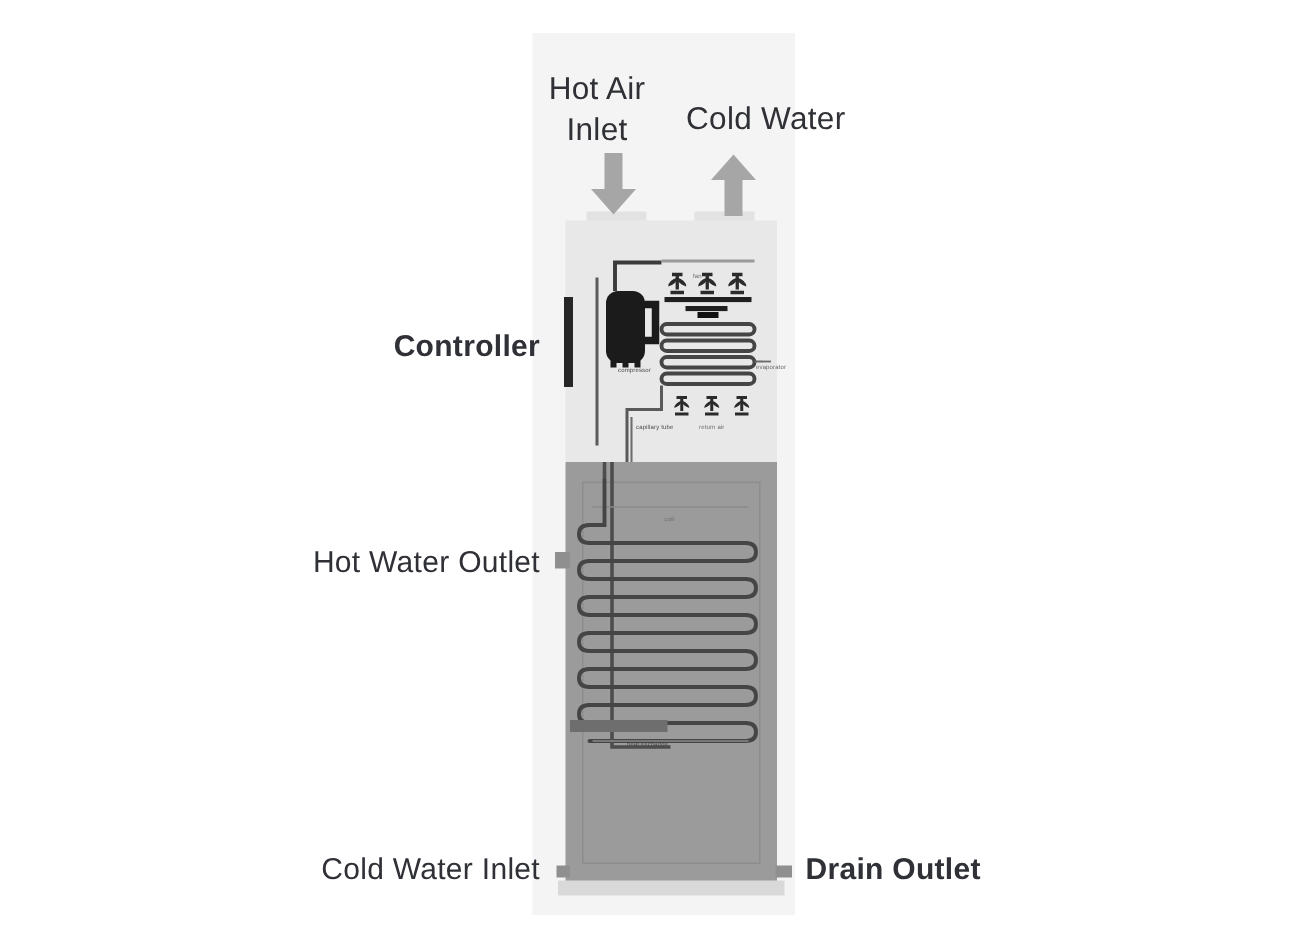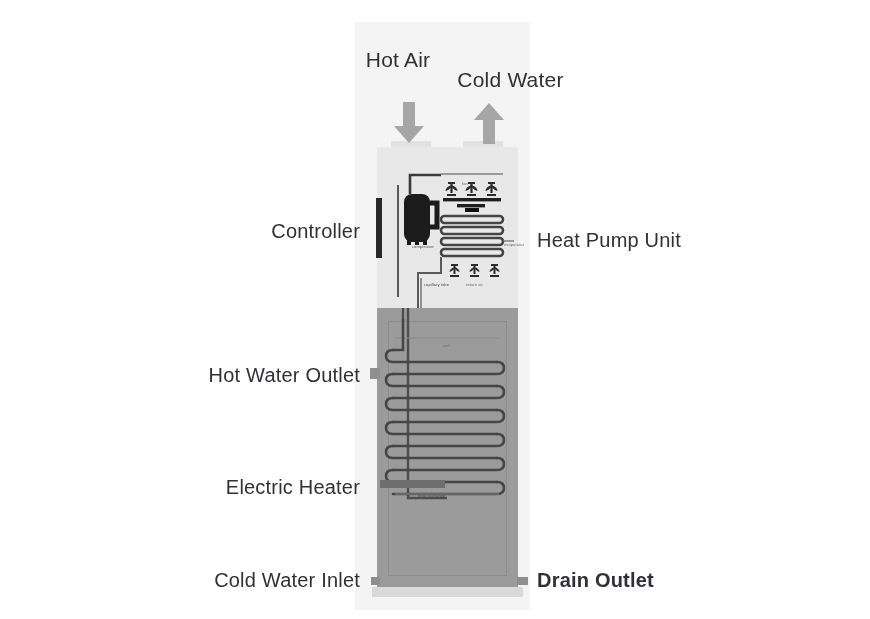--- a/index.html
+++ b/index.html
@@ -104,21 +104,21 @@
 
   
   .side-label {
     position: absolute;
     color: #2f3136;
     font-size: 20px;
     line-height: 24px;
     white-space: nowrap;
     letter-spacing: 0.2px;
   }
-  .lbl-controller        { right: 500px; top: 203px; }
+  .lbl-controller        { right: 500px; top: 203px; font-weight: bold; }
   .lbl-hot-water-outlet  { right: 500px; top: 347px; }
   .lbl-electric-heater   { right: 500px; top: 459px; }
   .lbl-cold-water-inlet  { right: 500px; top: 552px; text-align: right; }
   .lbl-heat-pump-unit    { left: 537px;  top: 212px; }
   .lbl-water-tank        { left: 552px;  top: 400px; }
   .lbl-drain-outlet      { left: 537px;  top: 552px; font-weight: bold; }
 
   
   .nub {
     position: absolute;
@@ -293,42 +293,41 @@
   <div class="controller-bar"></div>
 
   <div class="heater-bar"></div>
 
   <div class="nub nub-hot-water-outlet"></div>
   <div class="nub nub-cold-water-inlet"></div>
   <div class="nub nub-drain-outlet"></div>
 
   <div class="top-label label-hot-air">
     <div>Hot Air</div>
+    <div>Inlet</div>
   </div>
   <div class="arrow arrow-hotair">
     <svg width="34" height="42" viewBox="0 0 34 42">
       <path d="M11 0 H23 V24 H32 L17 41 L2 24 H11 Z" fill="#a6a6a6"></path>
     </svg>
   </div>
 
   <div class="top-label label-cold-water-outlet">
     <div>Cold Water</div>
   </div>
   <div class="arrow arrow-coldwater">
     <svg width="34" height="42" viewBox="0 0 34 42">
       <path d="M17 1 L32 18 H23 V42 H11 V18 H2 Z" fill="#a6a6a6"></path>
     </svg>
   </div>
 
   <div class="side-label lbl-controller">Controller</div>
   <div class="side-label lbl-hot-water-outlet">Hot Water Outlet</div>
-  <div class="side-label lbl-electric-heater">Electric Heater</div>
   <div class="side-label lbl-cold-water-inlet">Cold Water Inlet</div>
 
-  <div class="side-label lbl-heat-pump-unit">Heat Pump Unit</div>
   <div class="side-label lbl-drain-outlet">Drain Outlet</div>
 
   <div class="micro-label light ml-fan">fan</div>
   <div class="micro-label ml-compressor">compressor</div>
   <div class="micro-label light ml-evaporator">evaporator</div>
   <div class="micro-label ml-capillary">capillary tube</div>
   <div class="micro-label light ml-return">return air</div>
   <div class="micro-label light ml-coil">coil</div>
   <div class="micro-label ml-heatexch">heat exchange</div>
 

